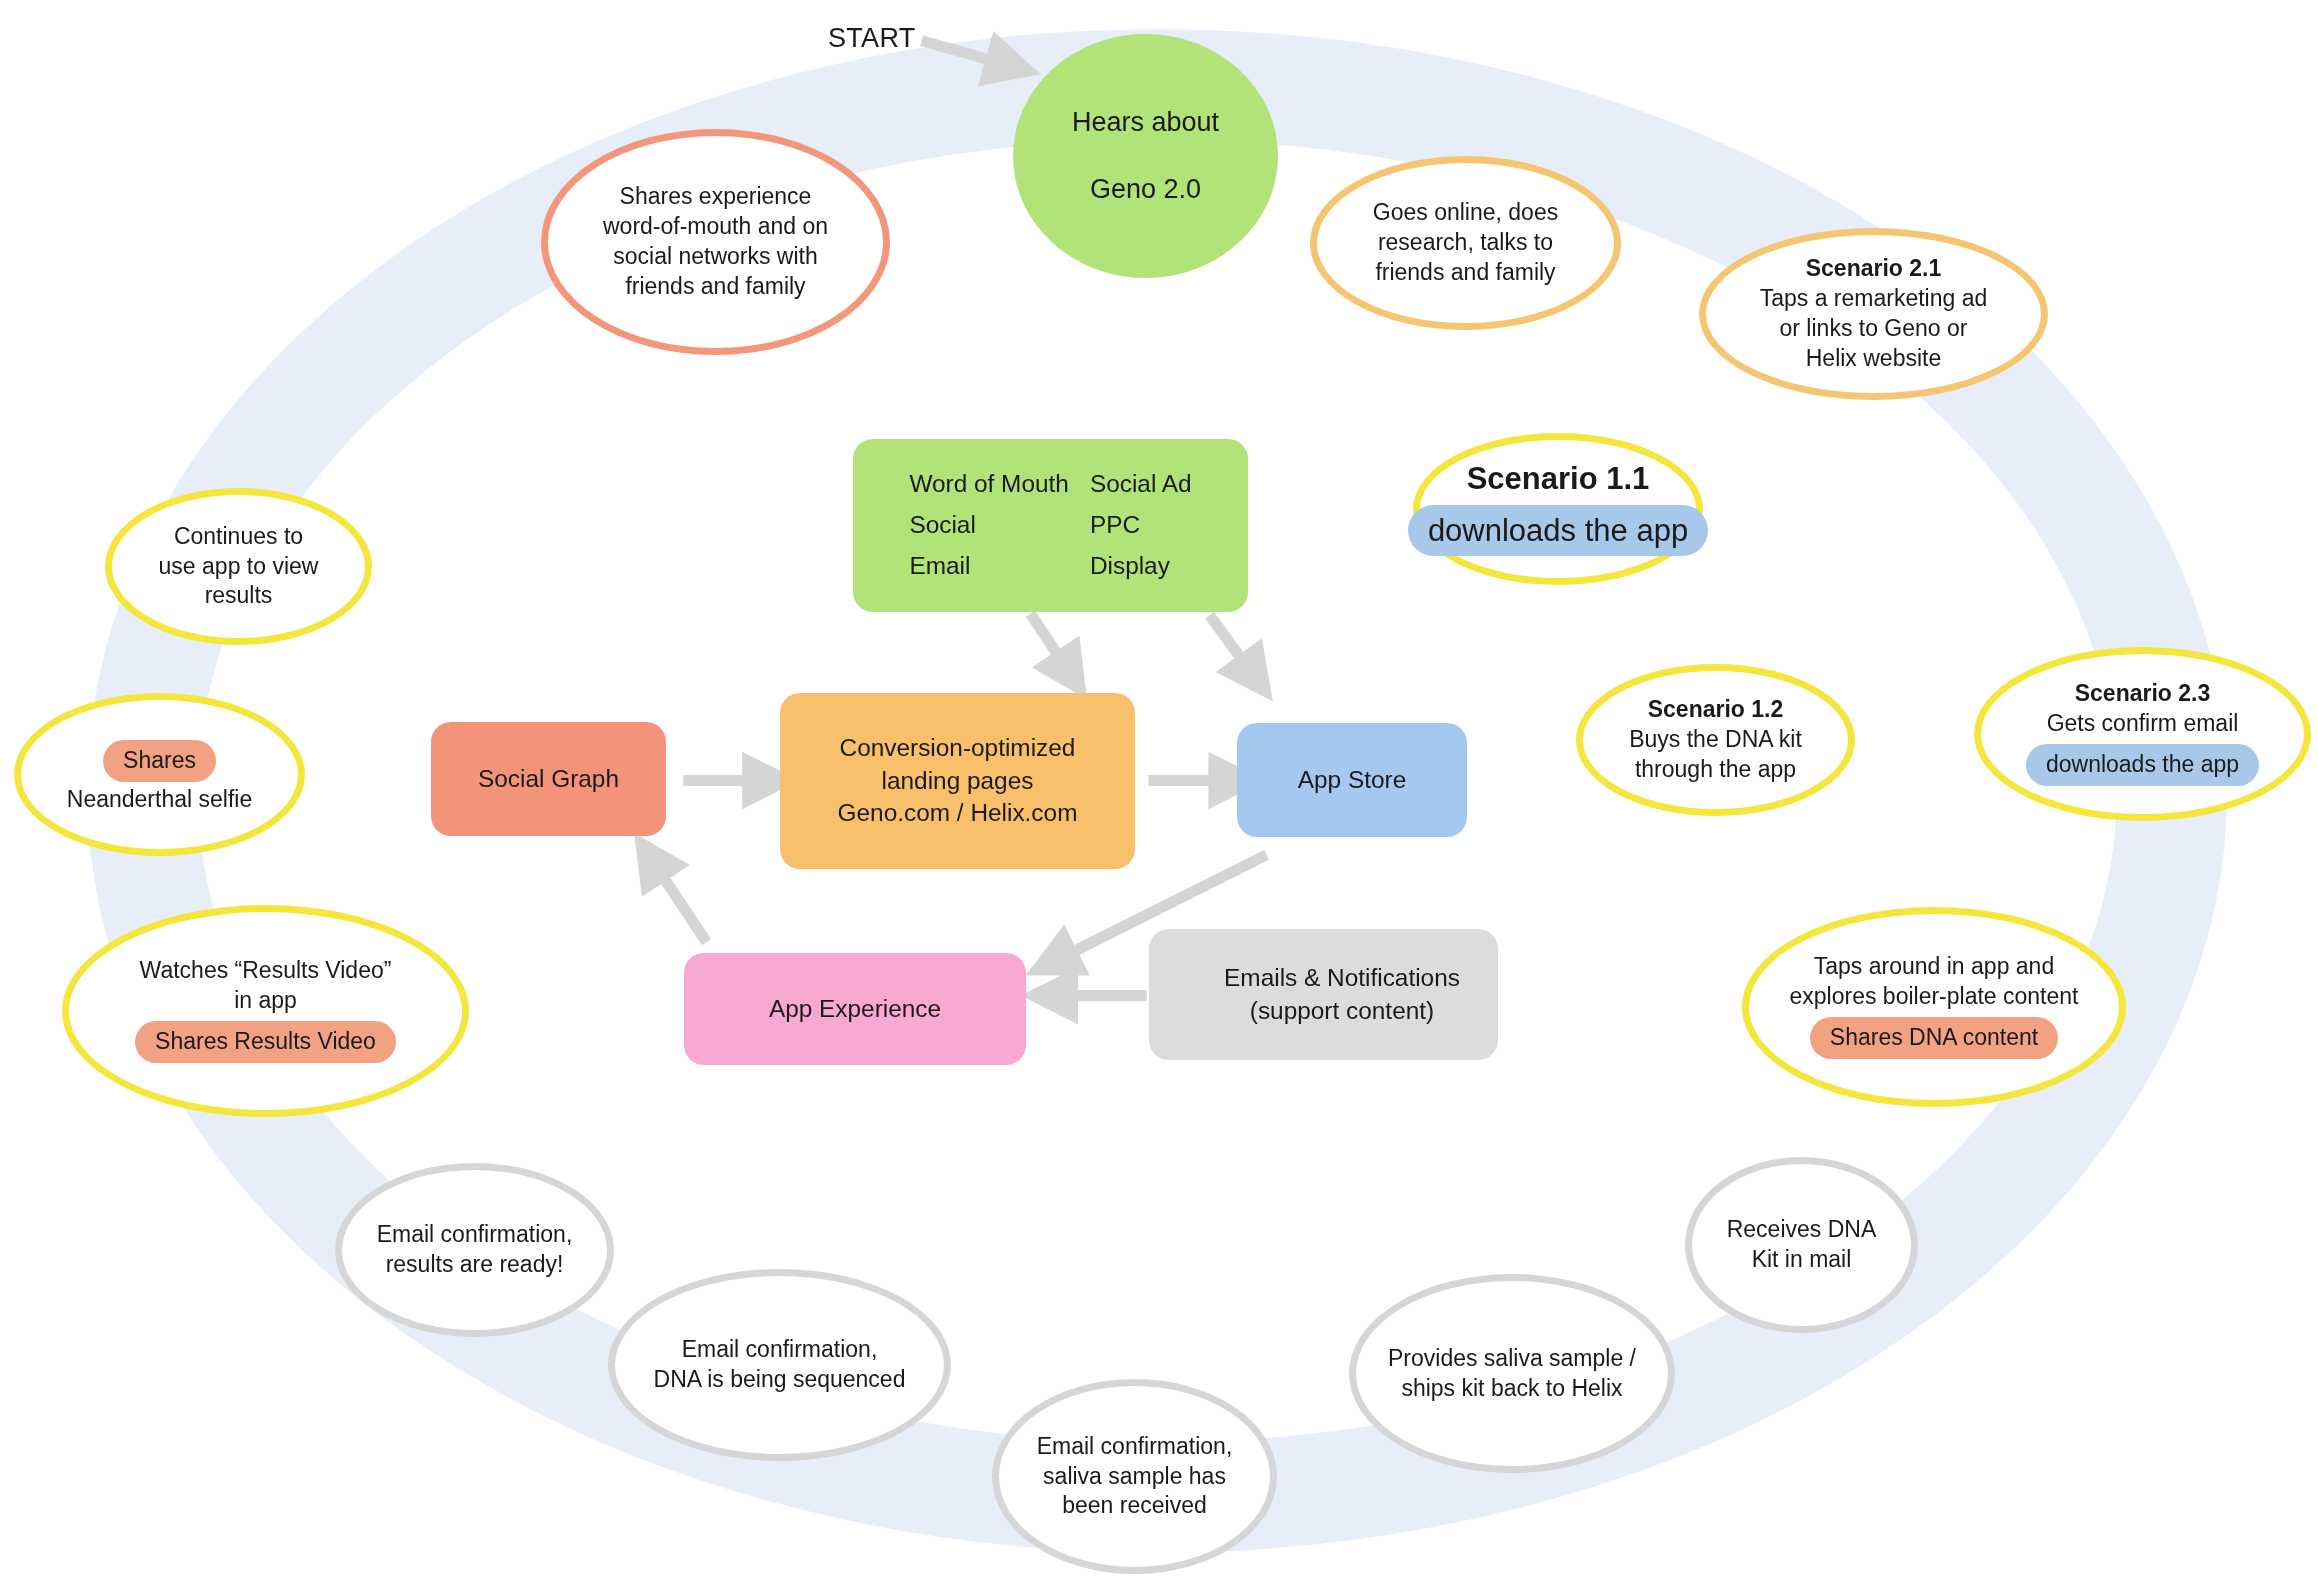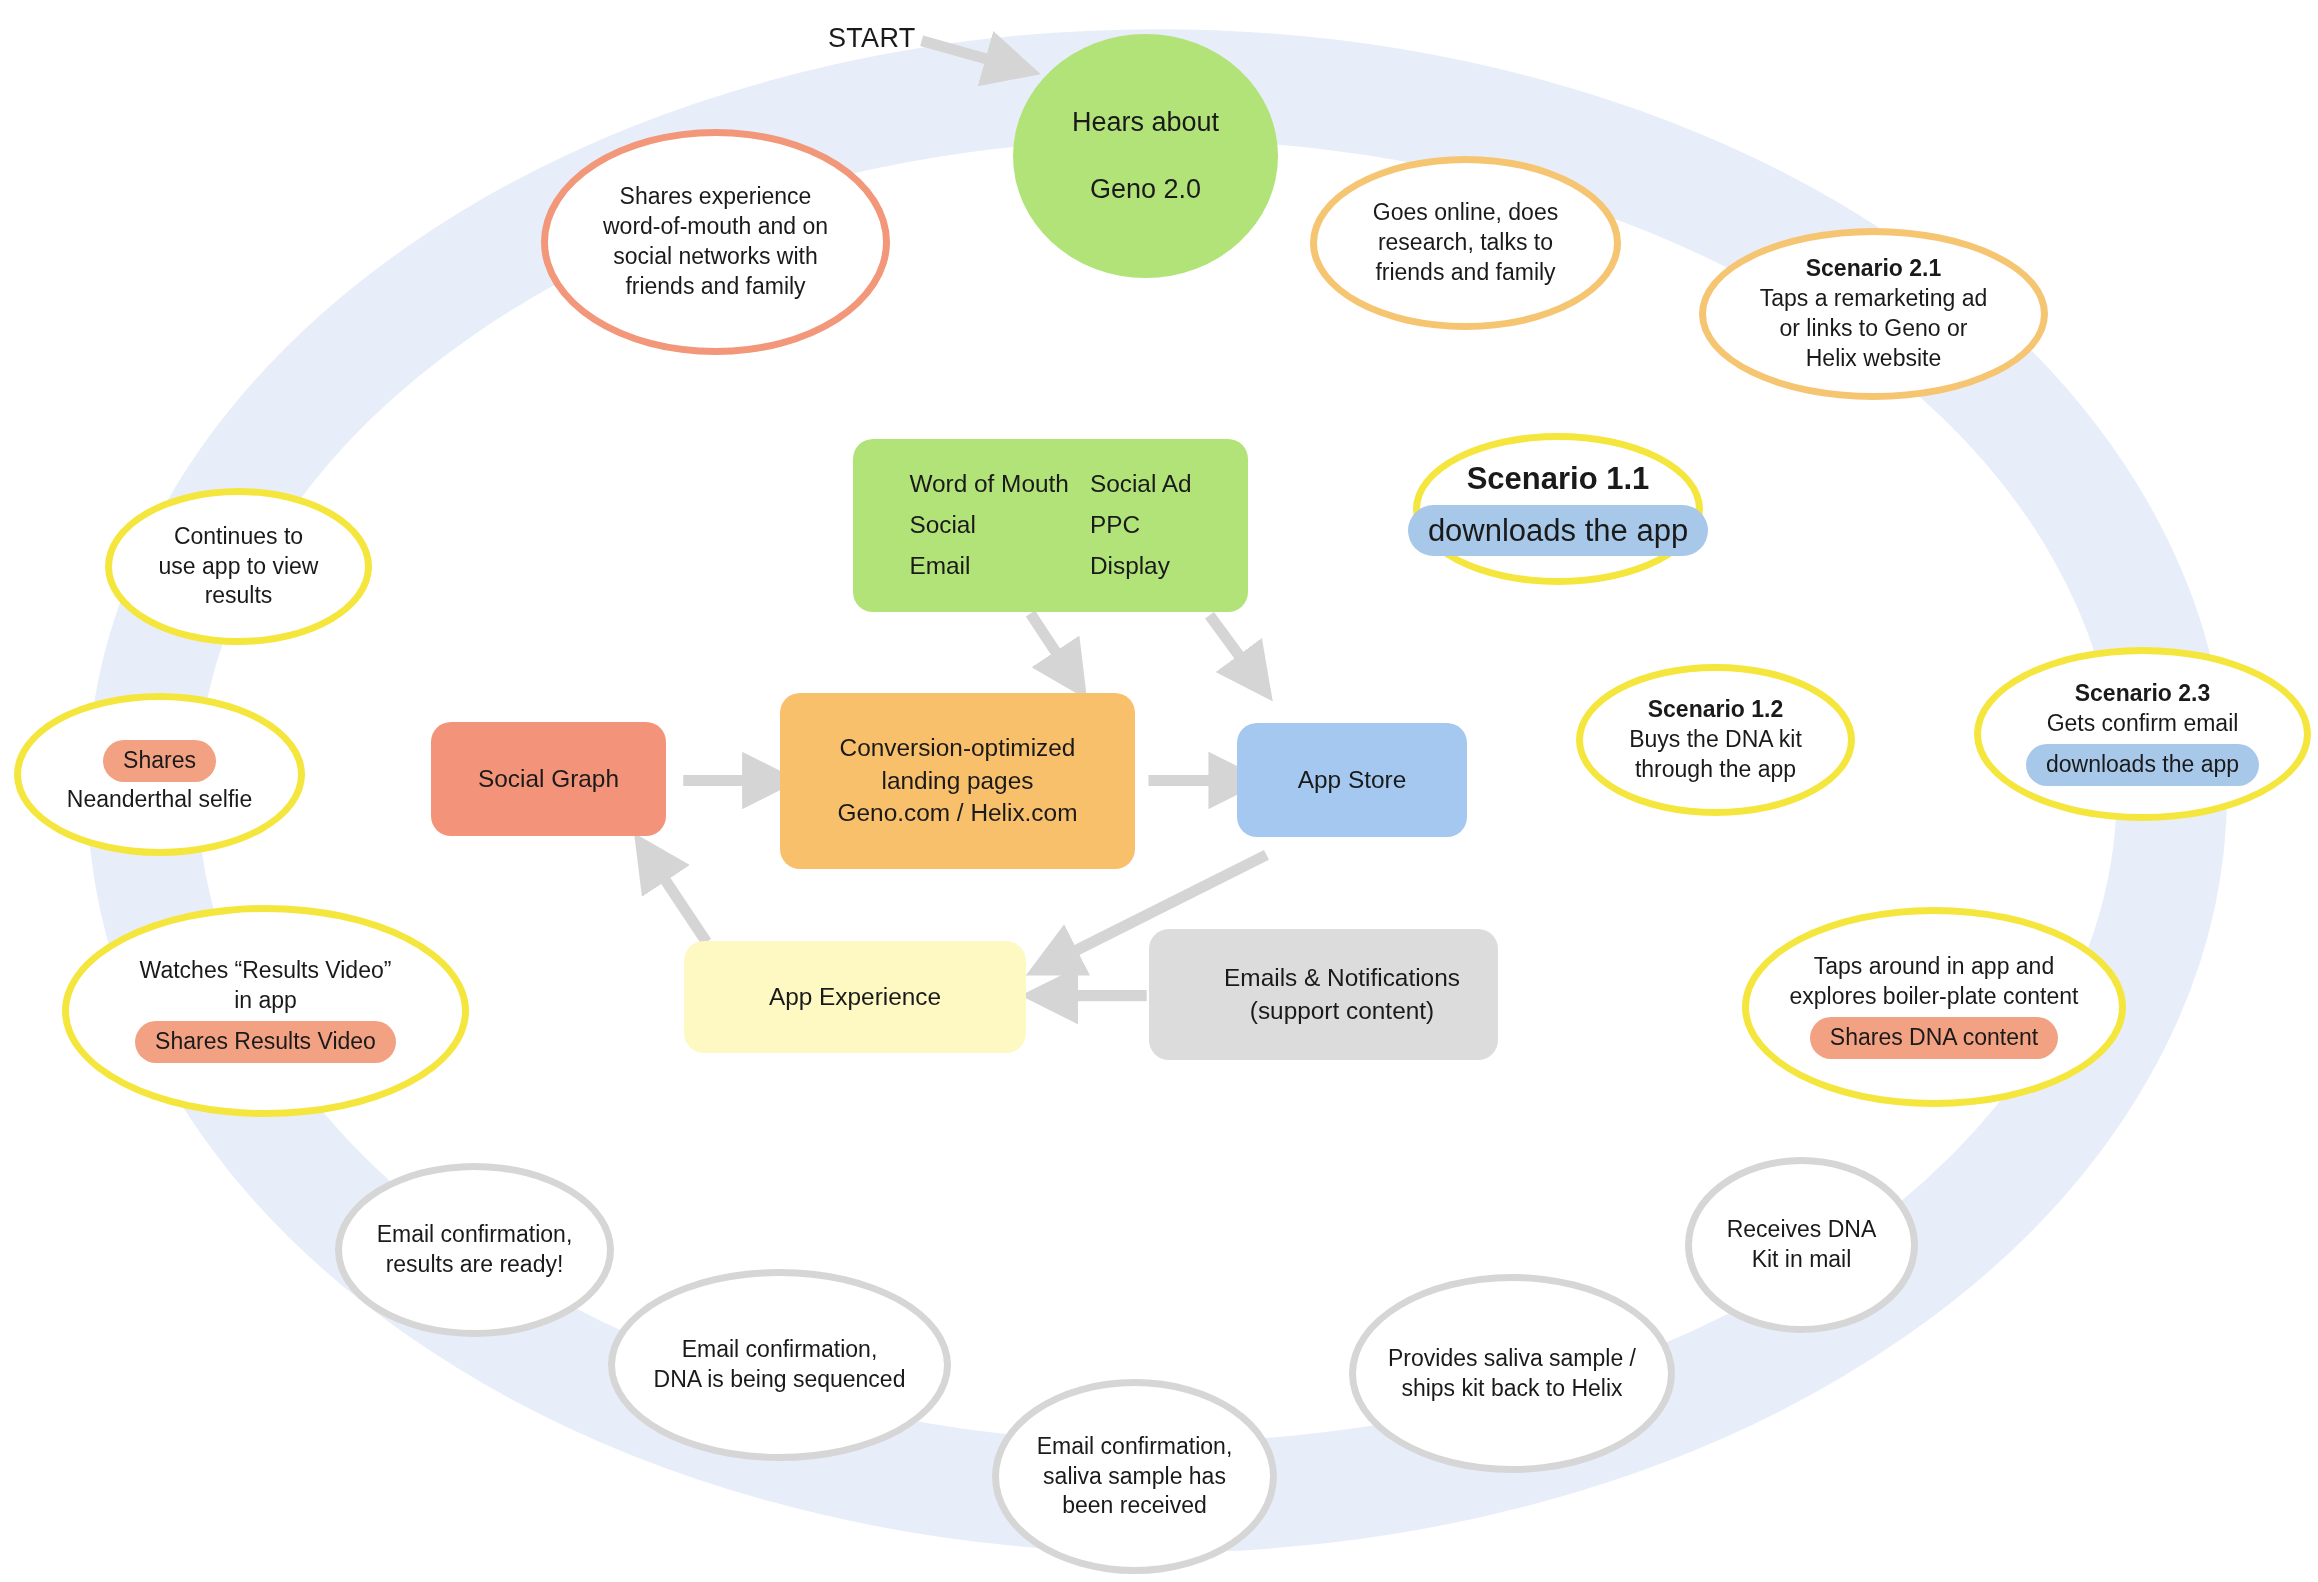--- a/index.html
+++ b/index.html
@@ -63,21 +63,21 @@
   
   .box{
     border-radius:20px;
     line-height:1.34;
     align-items:center;
   }
   .b-green{ background:#b2e378; }
   .b-coral{ background:#f3947a; }
   .b-orange{ background:#f9c06c; }
   .b-blue{ background:#a4c8ef; }
-  .b-yellow{ background:#fef9c3; }
+  .b-yellow{ background:#f9a8d4;margin-top:12px; }
   .b-gray{ background:#dcdcdc; }
 
   
   .channels{
     display:flex;
     gap:21px;
     text-align:left;
   }
   .channels .col{ display:flex; flex-direction:column; gap:8.1px; }
   .channels .col span{ display:block; white-space:nowrap; }

